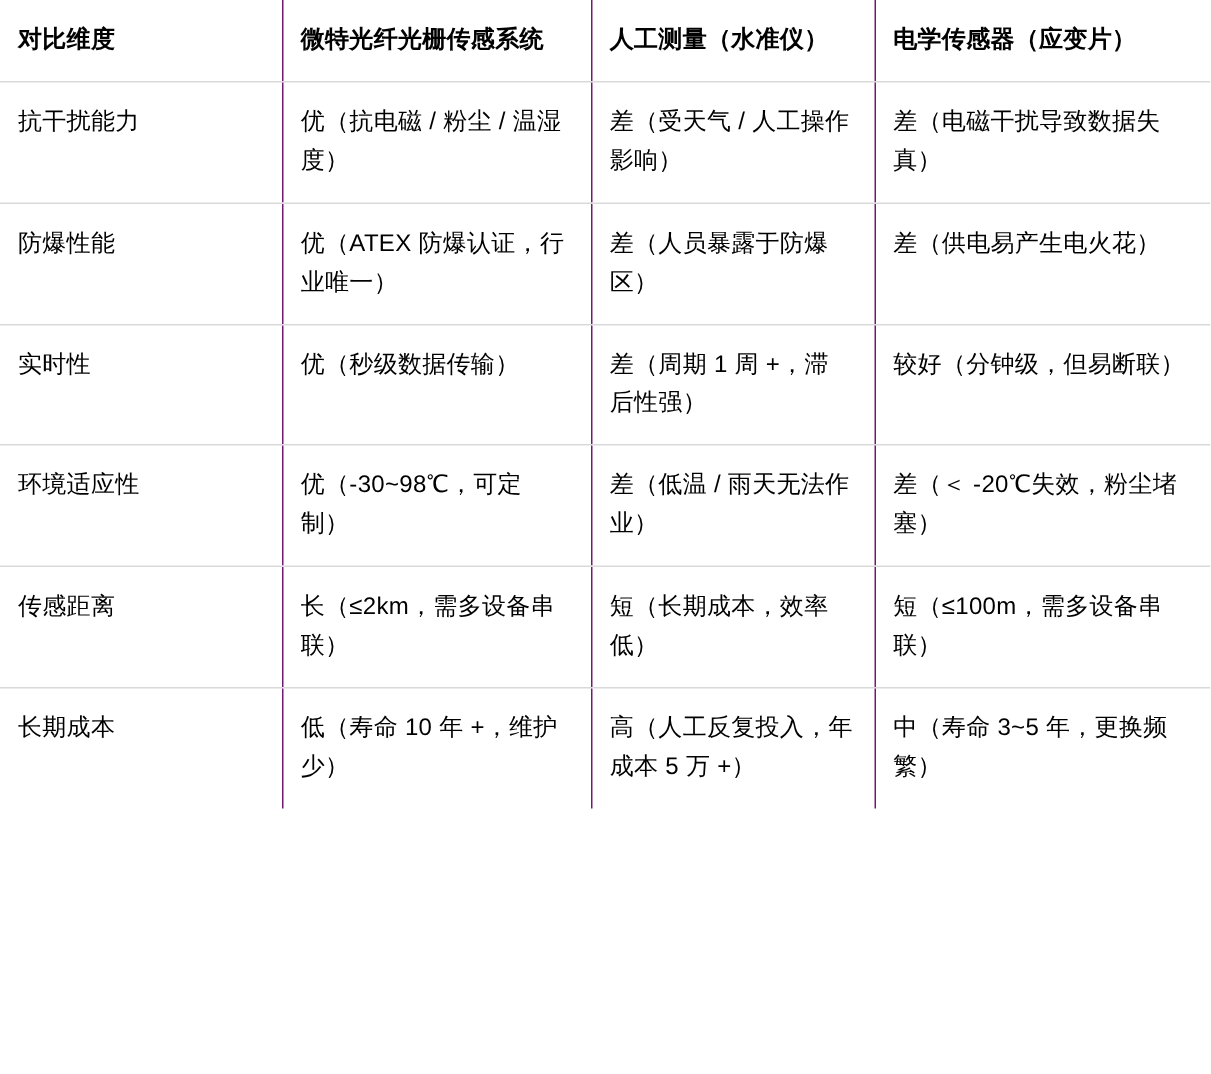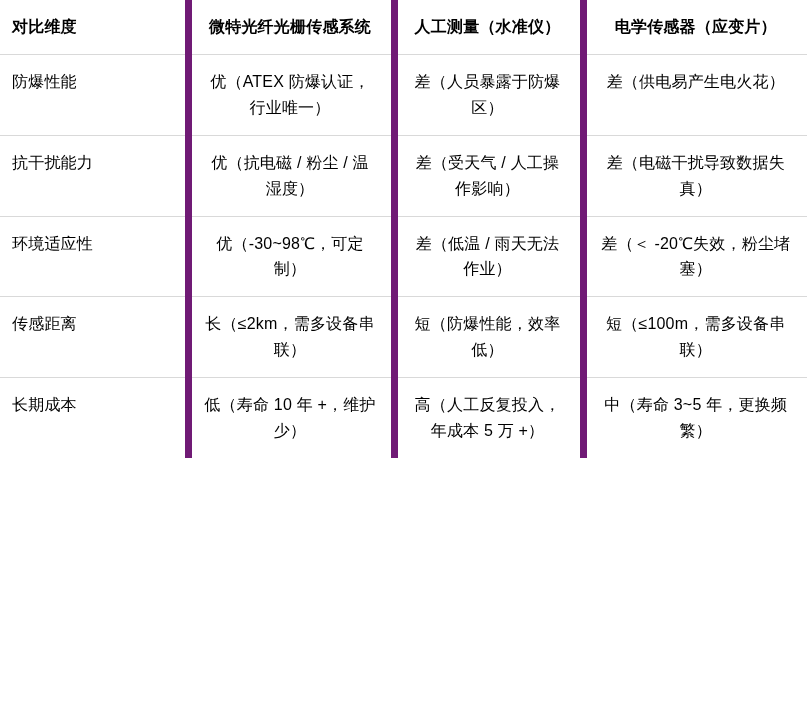--- a/index.html
+++ b/index.html
@@ -33,22 +33,21 @@
     vertical-align: top;
     padding: 14px 14px 14px 12px;
     font-size: 16px;
     line-height: 1.62;
     text-align: left;
     font-weight: normal;
     letter-spacing: 0.2px;
   }
   table.comparison td + td,
   table.comparison th + th {
-    border-left: 7px solid #701a75;
-    text-align: center;
+    border-left: 1px solid #701a75;
   }
   table.comparison thead th {
     font-weight: bold;
     border-top: none;
   }
   table.comparison tbody tr:last-child td {
     border-bottom: none;
   }
   table.comparison tbody td:first-child {
     font-weight: normal;
@@ -67,41 +66,47 @@
   <thead>
     <tr>
       <th>对比维度</th>
       <th>微特光纤光栅传感系统</th>
       <th>人工测量（水准仪）</th>
       <th>电学传感器（应变片）</th>
     </tr>
   </thead>
   <tbody>
     <tr>
+      <td>抗干扰能力</td>
+      <td>优（抗电磁 / 粉尘 / 温湿度）</td>
+      <td>差（受天气 / 人工操作影响）</td>
+      <td>差（电磁干扰导致数据失真）</td>
+    </tr>
+    <tr>
       <td>防爆性能</td>
       <td>优（ATEX 防爆认证，行业唯一）</td>
       <td>差（人员暴露于防爆区）</td>
       <td>差（供电易产生电火花）</td>
     </tr>
     <tr>
-      <td>抗干扰能力</td>
-      <td>优（抗电磁 / 粉尘 / 温湿度）</td>
-      <td>差（受天气 / 人工操作影响）</td>
-      <td>差（电磁干扰导致数据失真）</td>
+      <td>实时性</td>
+      <td>优（秒级数据传输）</td>
+      <td>差（周期 1 周 +，滞后性强）</td>
+      <td>较好（分钟级，但易断联）</td>
     </tr>
     <tr>
       <td>环境适应性</td>
       <td>优（-30~98℃，可定制）</td>
       <td>差（低温 / 雨天无法作业）</td>
       <td>差（＜ -20℃失效，粉尘堵塞）</td>
     </tr>
     <tr>
       <td>传感距离</td>
       <td>长（≤2km，需多设备串联）</td>
-      <td>短（防爆性能，效率低）</td>
+      <td>短（长期成本，效率低）</td>
       <td>短（≤100m，需多设备串联）</td>
     </tr>
     <tr>
       <td>长期成本</td>
       <td>低（寿命 10 年 +，维护少）</td>
       <td>高（人工反复投入，年成本 5 万 +）</td>
       <td>中（寿命 3~5 年，更换频繁）</td>
     </tr>
   </tbody>
 </table>

